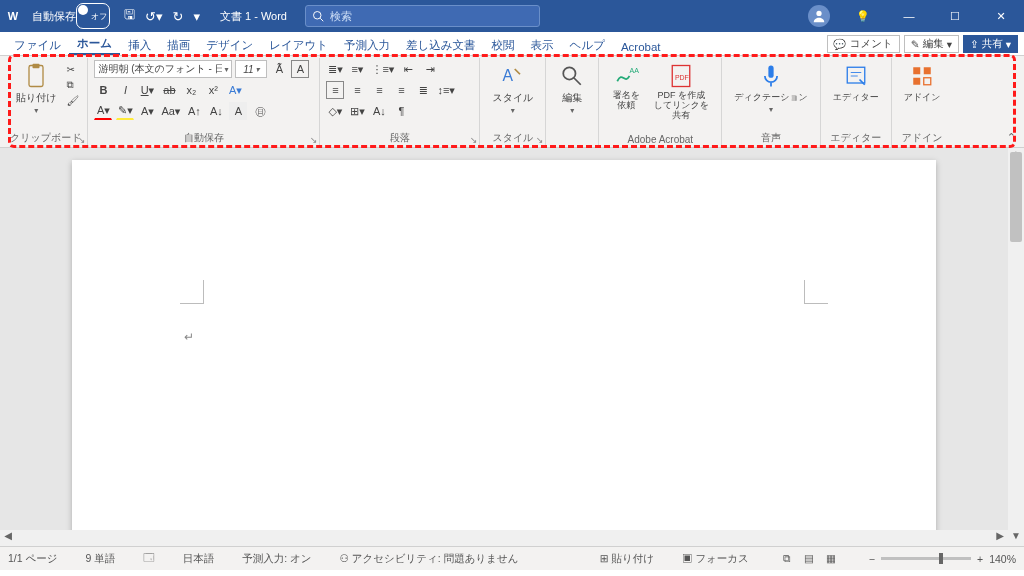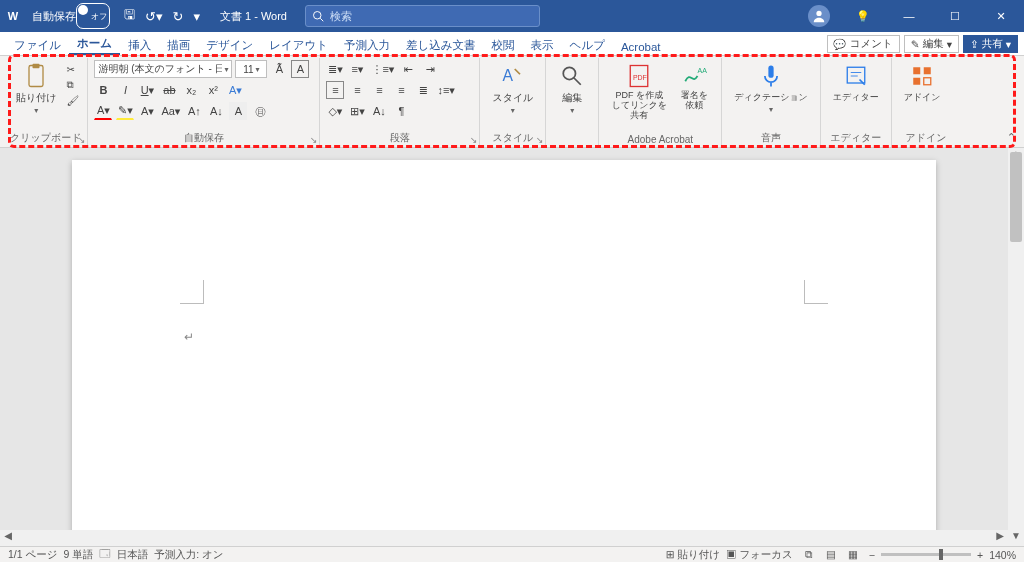--- a/index.html
+++ b/index.html
@@ -41,21 +41,21 @@
 .page{position:absolute;left:72px;top:12px;width:864px;height:540px;background:#fff;box-shadow:0 2px 6px rgba(0,0,0,.25);}
 .page .crop{position:absolute;width:24px;height:24px;}
 .page .crop.tl{left:108px;top:120px;border-left:1px solid #bcbcbc;border-top:1px solid #bcbcbc;transform:rotate(180deg);}
 .page .crop.tr{right:108px;top:120px;border-right:1px solid #bcbcbc;border-top:1px solid #bcbcbc;transform:rotate(180deg);}
 .page .cursor{position:absolute;left:112px;top:170px;font-size:12px;color:#888;}
 .vscroll{position:absolute;right:0;top:0;width:16px;height:100%;background:#f0f0f0;}
 .vscroll .thumb{position:absolute;top:4px;left:2px;width:12px;height:90px;background:#c1c1c1;border-radius:2px;}
 .vscroll .arr{position:absolute;left:0;width:16px;height:16px;text-align:center;font-size:10px;color:#666;}
 .hscroll{position:absolute;left:0;right:16px;bottom:0;height:16px;background:#f0f0f0;}
 .hscroll .arr{position:absolute;top:0;width:16px;height:16px;text-align:center;font-size:10px;color:#666;}
-.status{height:16px;background:#f3f2f1;border-top:1px solid #d0d0d0;display:flex;align-items:center;font-size:10.5px;color:#555;padding:0 8px;gap:6px;}
+.status{height:24px;background:#f3f2f1;border-top:1px solid #d0d0d0;display:flex;align-items:center;font-size:10.5px;color:#555;padding:0 8px;gap:28px;}
 .status .sp{flex:1;}
 .status .views{display:flex;gap:2px;}
 .status .views span{width:20px;text-align:center;}
 .status .zoom{display:flex;align-items:center;gap:6px;}
 .status .zoom .track{width:90px;height:3px;background:#c0c0c0;position:relative;}
 .status .zoom .track .knob{position:absolute;left:58px;top:-4px;width:4px;height:11px;background:#666;}
 .collapse{position:absolute;right:8px;bottom:4px;font-size:11px;color:#666;}
 </style>
 </head>
 <body>
@@ -137,21 +137,21 @@
     <div class="glabel">クリップボード</div>
     <div class="dlg">↘</div>
   </div>
 
   <div class="group" style="width:232px;">
     <div class="rowbtns" style="gap:3px;">
       <div class="fontbox" style="width:138px;">
             <span style="white-space:nowrap;overflow:hidden;">游明朝 (本文のフォント - 日本語)</span>
             <span class="dd">▾</span>
           </div>
-      <div class="fontbox" style="width:32px;">
+      <div class="fontbox" style="width:32px;font-style:italic;">
             <span>11</span>
             <span class="dd">▾</span>
           </div>
       <span class="ibtn">A͊</span>
       <span class="ibtn" style="border:1px solid #888;padding:0 2px;">A</span>
     </div>
     <div class="rowbtns" style="margin-top:3px;">
       <span class="ibtn">
             <b>B</b>
           </span>
@@ -226,34 +226,34 @@
             <line x1="18" y1="18" x2="26" y2="26" stroke="#555" stroke-width="2"></line>
           </svg>
       <span>編集</span>
           <span class="dd">▾</span>
     </div>
     <div class="glabel">&nbsp;</div>
   </div>
 
   <div class="group">
     <div style="display:flex;">
+      <div class="bigbtn" style="width:42px;">
+        <svg viewBox="0 0 32 32">
+              <path d="M6 22c6-12 8 4 14-6" fill="none" stroke="#2a7" stroke-width="2"></path>
+              <text x="20" y="12" font-size="8" fill="#2a7">AA</text>
+            </svg>
+        <span style="font-size:9px;line-height:1.1;text-align:center;">署名を依頼</span>
+      </div>
       <div class="bigbtn" style="width:68px;">
         <svg viewBox="0 0 32 32">
               <rect x="6" y="4" width="20" height="24" fill="none" stroke="#d33" stroke-width="1.5"></rect>
               <text x="9" y="20" font-size="8" fill="#d33">PDF</text>
             </svg>
         <span style="font-size:9px;line-height:1.1;text-align:center;">PDF を作成してリンクを共有</span>
       </div>
-      <div class="bigbtn" style="width:42px;">
-        <svg viewBox="0 0 32 32">
-              <path d="M6 22c6-12 8 4 14-6" fill="none" stroke="#2a7" stroke-width="2"></path>
-              <text x="20" y="12" font-size="8" fill="#2a7">AA</text>
-            </svg>
-        <span style="font-size:9px;line-height:1.1;text-align:center;">署名を依頼</span>
-      </div>
     </div>
     <div class="glabel">Adobe Acrobat</div>
   </div>
 
   <div class="group">
     <div class="bigbtn">
       <svg viewBox="0 0 32 32">
             <rect x="13" y="4" width="6" height="14" rx="3" fill="#2b7de9"></rect>
             <path d="M9 16a7 7 0 0014 0M16 23v5" stroke="#2b7de9" stroke-width="2" fill="none"></path>
           </svg>
@@ -269,21 +269,21 @@
             <rect x="6" y="6" width="20" height="18" fill="none" stroke="#2b7de9" stroke-width="1.5"></rect>
             <line x1="10" y1="12" x2="22" y2="12" stroke="#2b7de9"></line>
             <line x1="10" y1="16" x2="18" y2="16" stroke="#2b7de9"></line>
             <path d="M20 20l6 6" stroke="#2b7de9" stroke-width="2"></path>
           </svg>
       <span style="font-size:9px;">エディター</span>
     </div>
     <div class="glabel">エディター</div>
   </div>
 
-  <div class="group" style="border-right:none;align-items:flex-end;">
+  <div class="group" style="border-right:none;">
     <div class="bigbtn">
       <svg viewBox="0 0 32 32">
             <rect x="6" y="6" width="8" height="8" fill="#e8712f"></rect>
             <rect x="18" y="6" width="8" height="8" fill="#e8712f"></rect>
             <rect x="6" y="18" width="8" height="8" fill="#e8712f"></rect>
             <rect x="18" y="18" width="8" height="8" fill="none" stroke="#e8712f" stroke-width="1.5"></rect>
           </svg>
       <span style="font-size:9px;">アドイン</span>
     </div>
     <div class="glabel">アドイン</div>
@@ -310,20 +310,21 @@
     <div class="arr" style="right:0">▶</div>
   </div>
 </div>
 
 <div class="status">
   <span>1/1 ページ</span>
   <span>9 単語</span>
   <span>🗔</span>
   <span>日本語</span>
   <span>予測入力: オン</span>
+  <span>⚇ <span>アクセシビリティ: 問題ありません</span></span>
   <span class="sp"></span>
   <span>⊞ <span>貼り付け</span></span>
   <span>▣ <span>フォーカス</span></span>
   <span class="views">
     <span>⧉</span>
     <span>▤</span>
     <span>▦</span>
   </span>
   <div class="zoom">
     <span>−</span>

